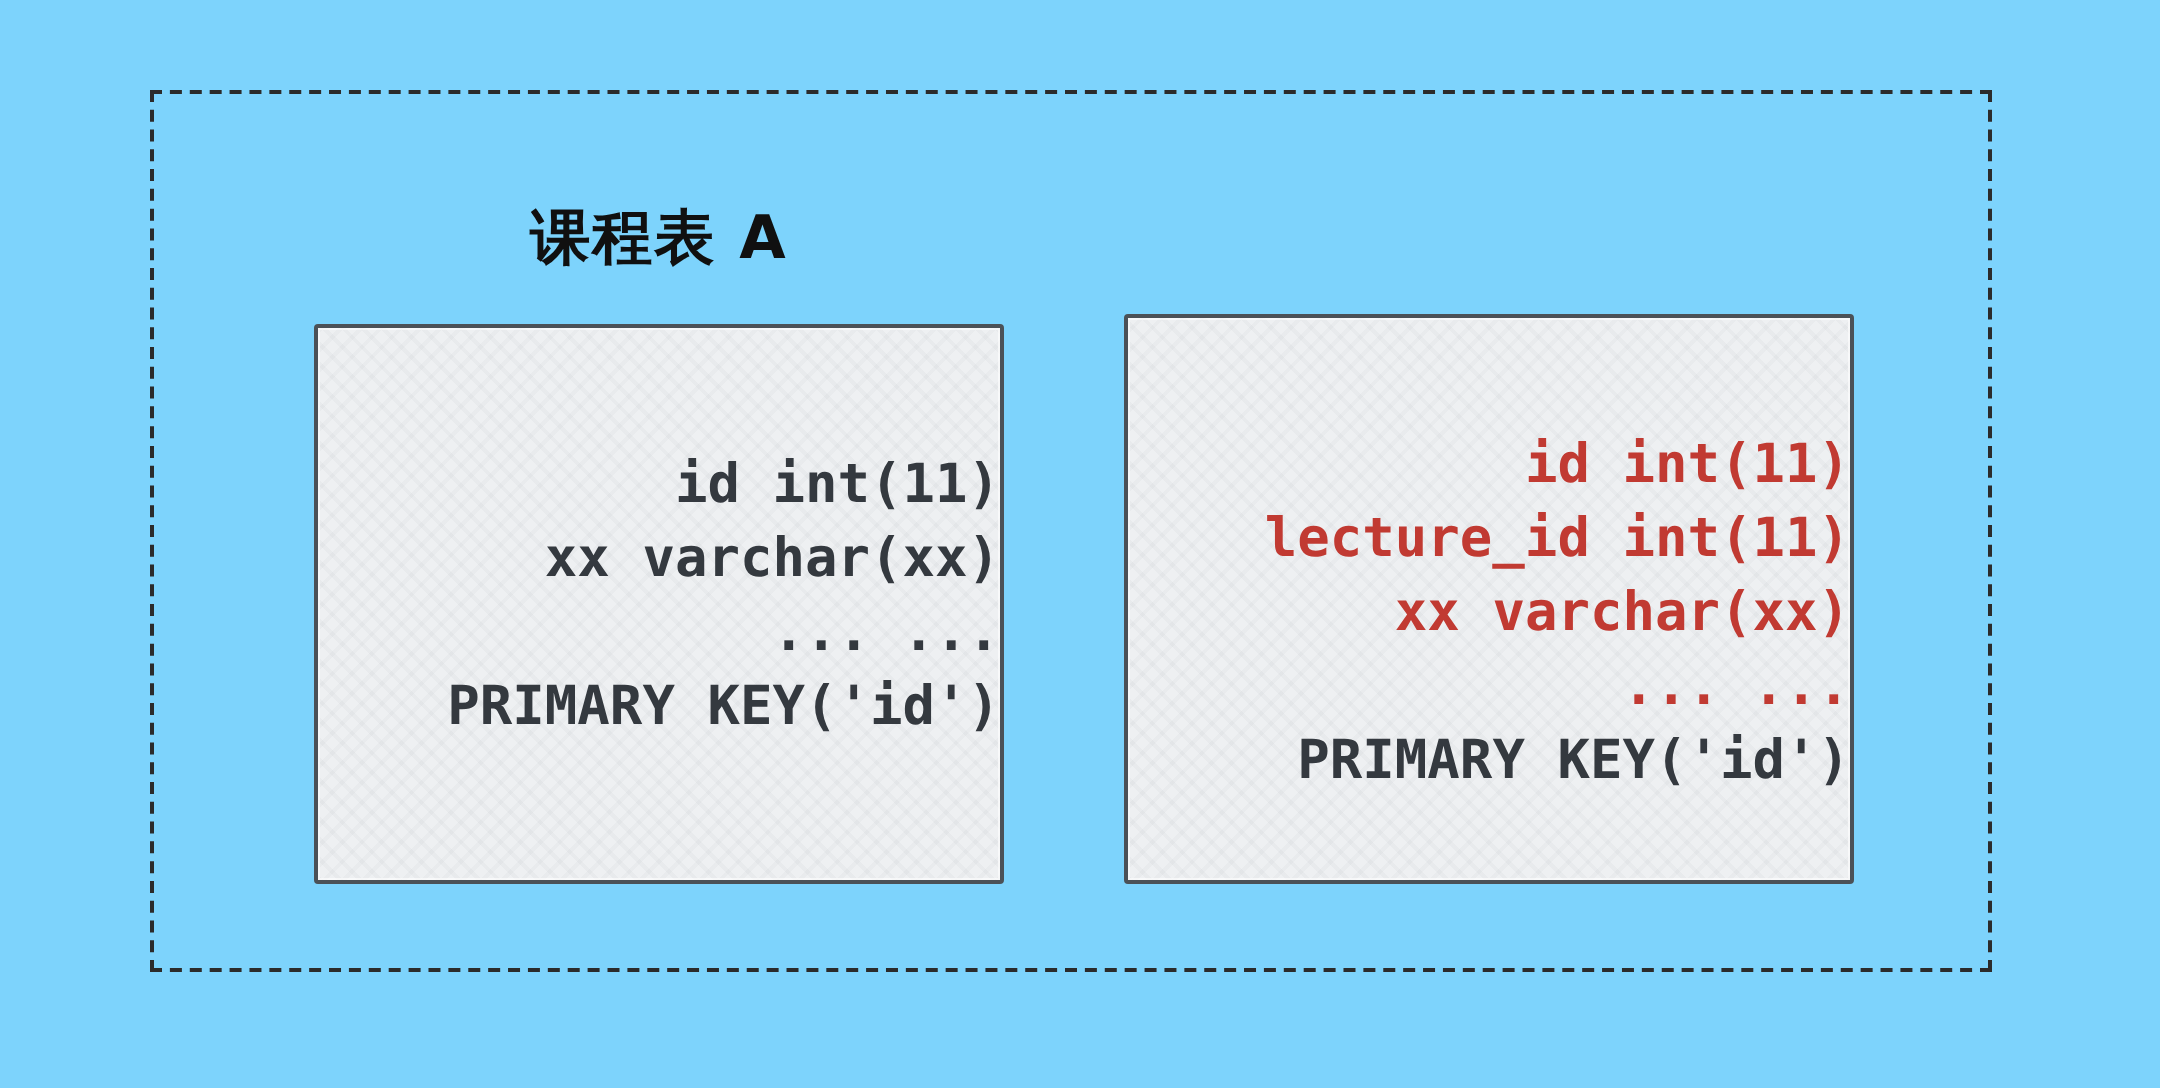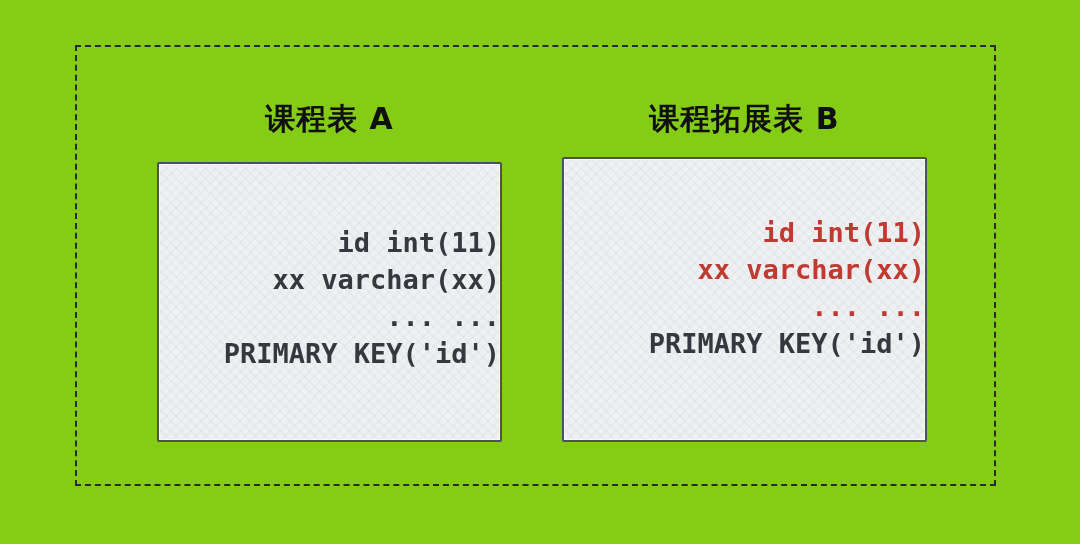--- a/index.html
+++ b/index.html
@@ -8,21 +8,21 @@
     background: #ffffff;
     width: 1080px;
     height: 544px;
     overflow: hidden;
     font-family: "DejaVu Sans", "Liberation Sans", sans-serif;
   }
   .canvas {
     position: relative;
     width: 1080px;
     height: 544px;
-    background: #84cc16;
+    background: #7dd3fc;
   }
   .frame {
     position: absolute;
     left: 75px;
     top: 45px;
     width: 921px;
     height: 441px;
     border: 2px dashed var(--frame_border, #2b2b2b);
     box-sizing: border-box;
   }
@@ -66,30 +66,30 @@
   }
 </style>
 </head>
 <body>
 
 <div class="canvas">
   <div class="frame">
 
     <div class="table-title title-a">课程表 A</div>
 
-    <div class="table-title title-b">课程拓展表 B</div>
 
     <div class="table-box box-a">
       <div class="field-line" style="color: rgb(52, 57, 63);">id int(11)</div>
       <div class="field-line" style="color: rgb(52, 57, 63);">xx varchar(xx)</div>
       <div class="field-line" style="color: rgb(52, 57, 63);">... ...</div>
       <div class="field-line" style="color: rgb(52, 57, 63);">PRIMARY KEY('id')</div>
     </div>
 
     <div class="table-box box-b">
       <div class="field-line" style="color: rgb(193, 58, 50);">id int(11)</div>
+      <div class="field-line" style="color: rgb(193, 58, 50);">lecture_id int(11)</div>
       <div class="field-line" style="color: rgb(193, 58, 50);">xx varchar(xx)</div>
       <div class="field-line" style="color: rgb(193, 58, 50);">... ...</div>
       <div class="field-line" style="color: rgb(52, 57, 63);">PRIMARY KEY('id')</div>
     </div>
 
   </div>
 </div>
 
 </body></html>

